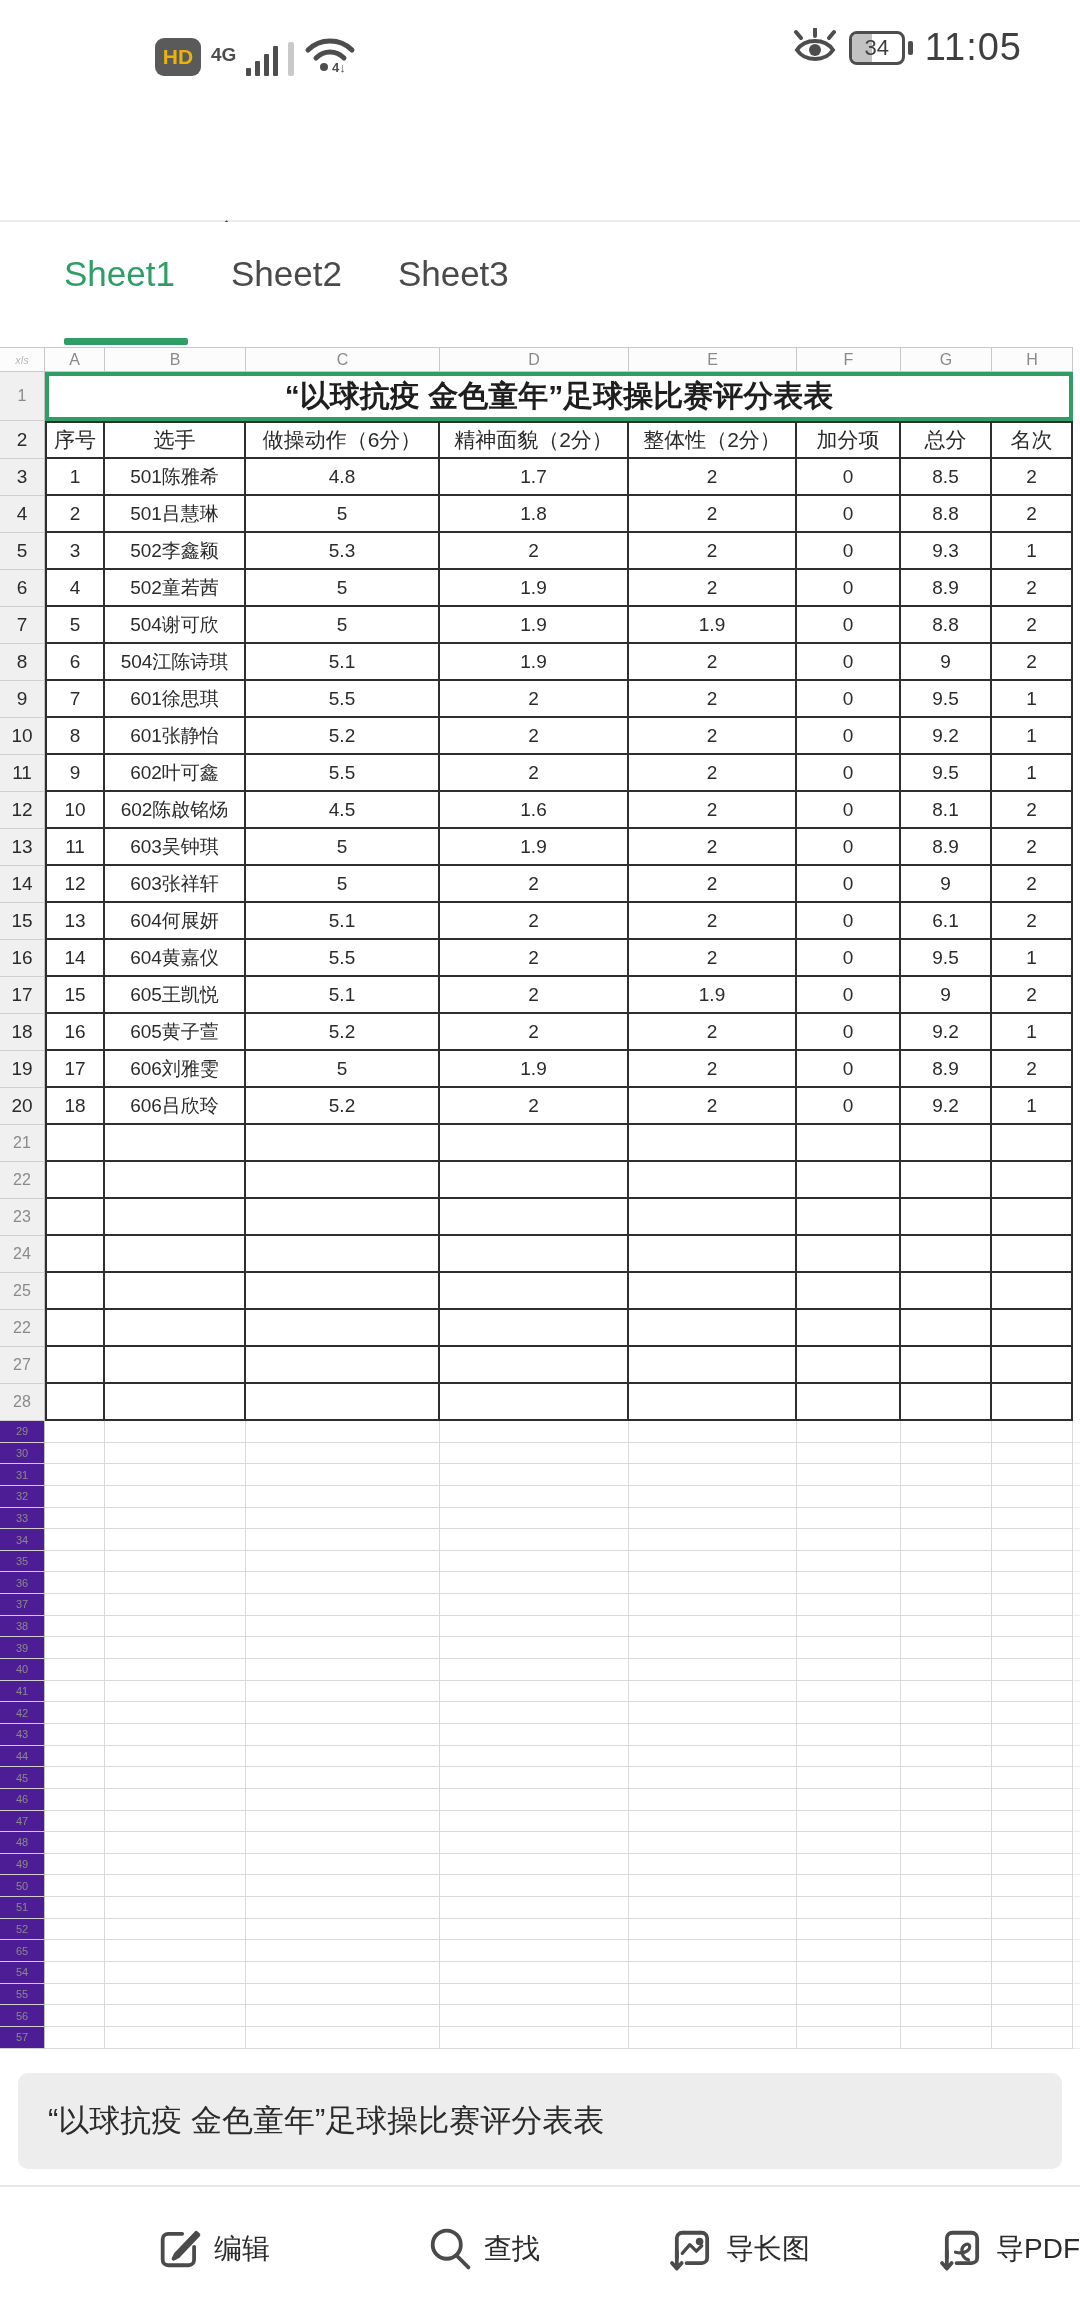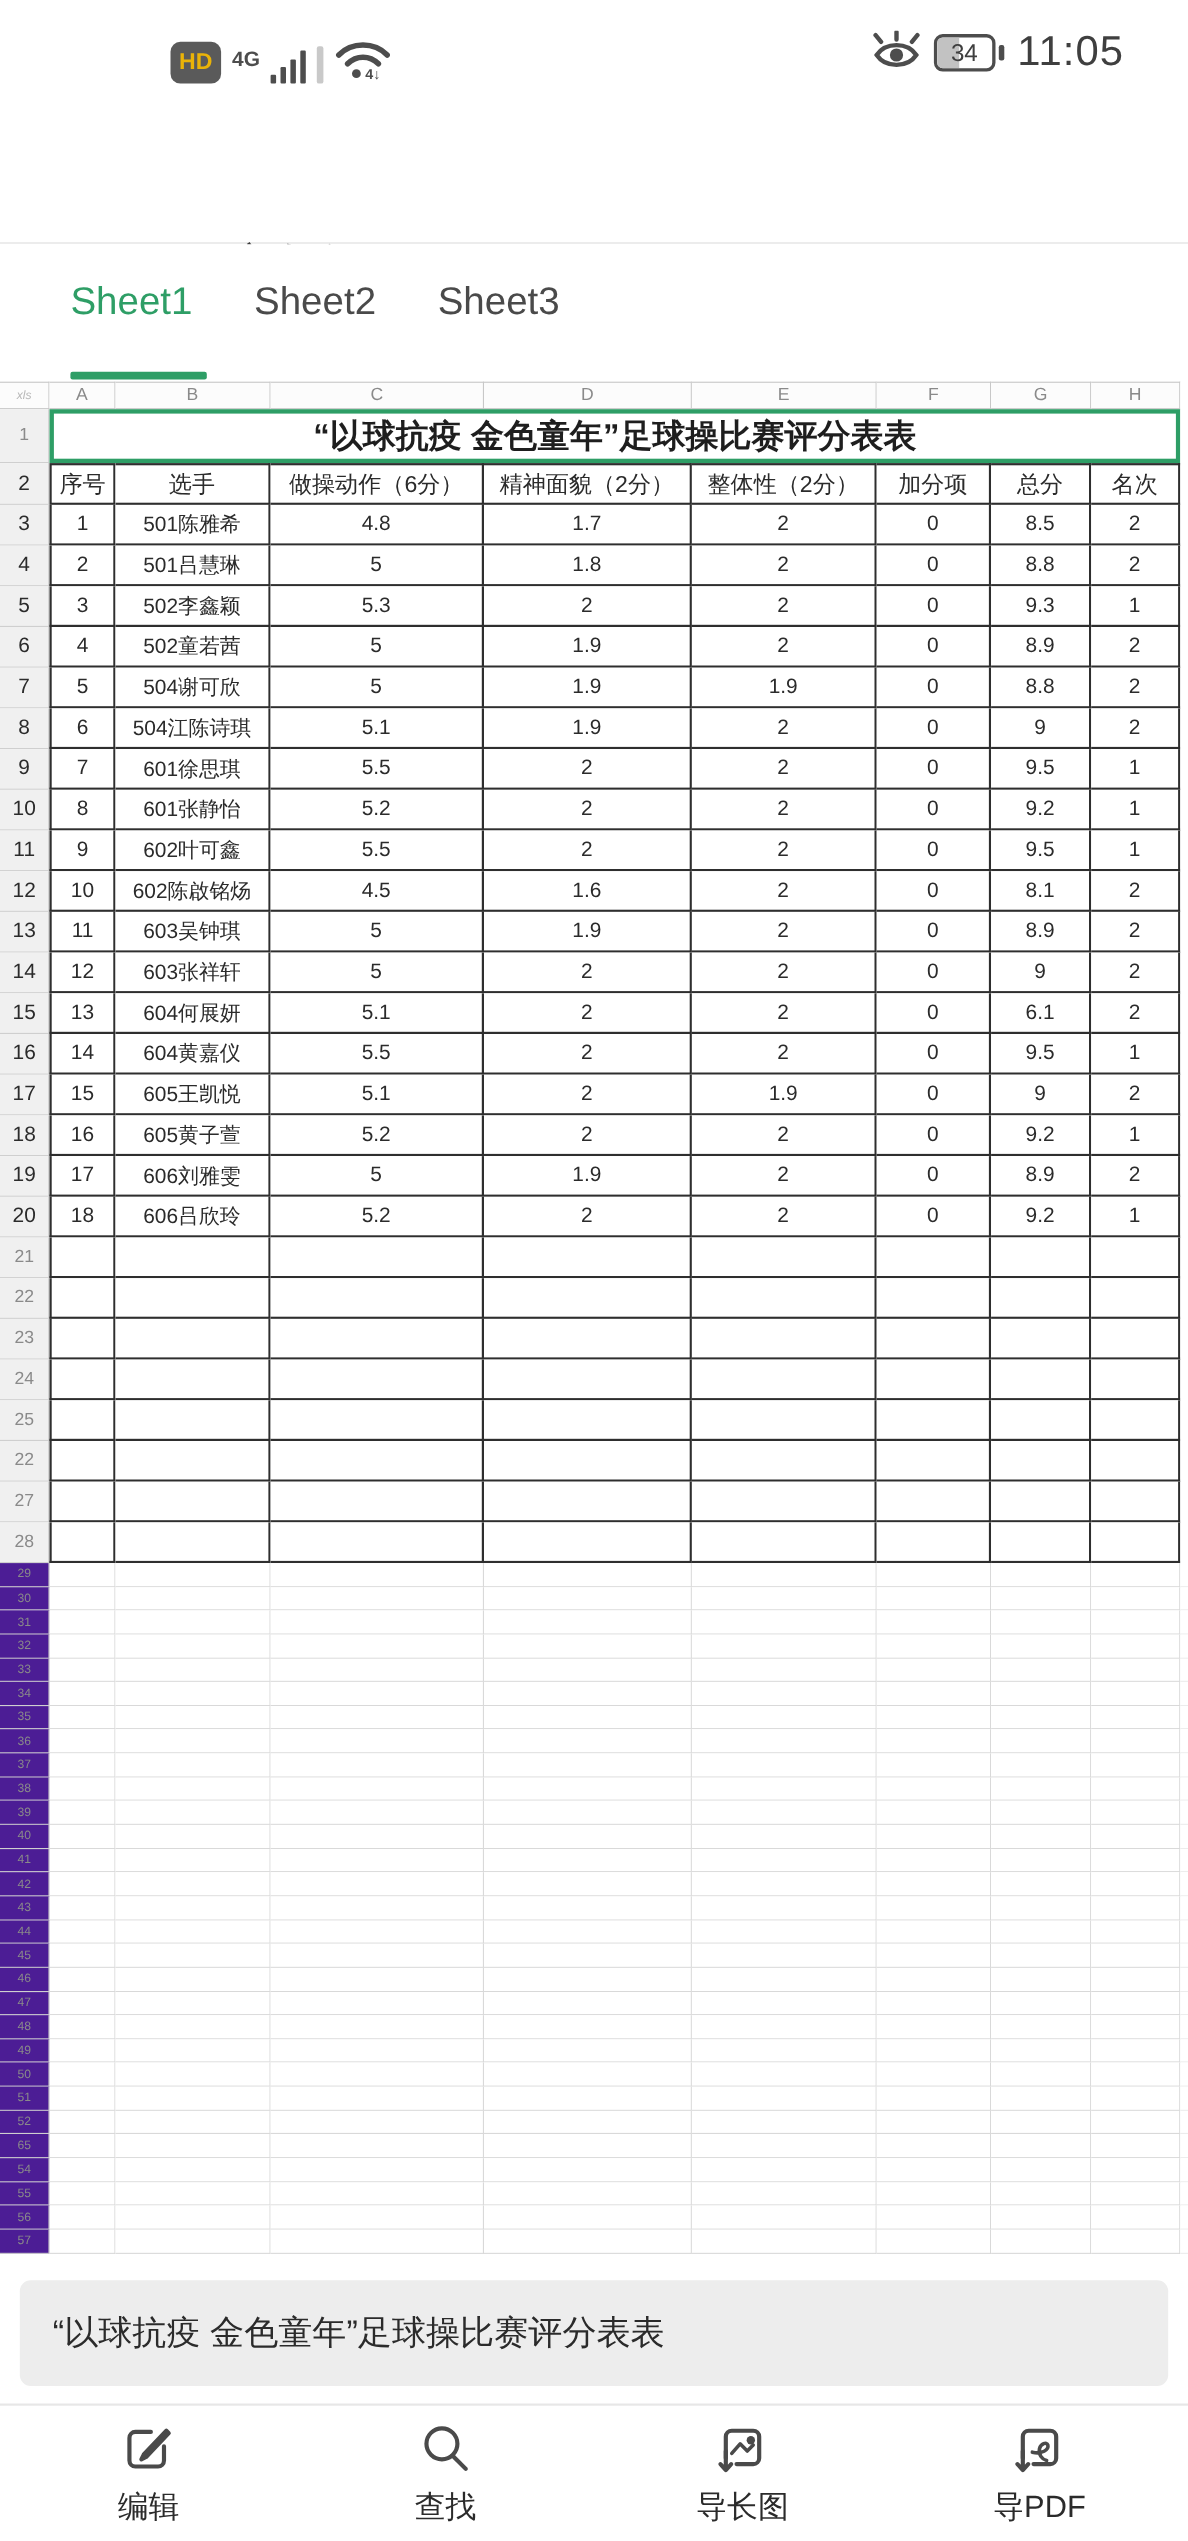--- a/index.html
+++ b/index.html
@@ -70,21 +70,21 @@
   .r-thin .cell.sliver { border-bottom:1px solid #ececec; }
 
   
   #preview { position:absolute; left:18px; top:2073px; width:1044px; height:96px;
     background:#ededed; border-radius:10px; display:flex; align-items:center; padding-left:30px;
     font-size:31px; color:#2b2b2b; }
 
   
   #toolbar { position:absolute; left:0; top:2185px; width:1080px; height:125px; background:#fff;
     border-top:2px solid #e7e7e7; display:flex; }
-  .tb-item { flex:1; display:flex; flex-direction:column; align-items:center; justify-content:center; gap:8px; }
+  .tb-item { flex:1; display:flex; flex-direction:row; align-items:center; justify-content:flex-end; gap:8px; }
   .tb-item svg { display:block; }
   .tb-label { font-size:28px; color:#2b2b2b; }
 </style>
 </head>
 <body>
 
 <div id="statusbar">
   <div id="sb-left">
     <div class="hd-badge">HD</div>
     <div class="net-4g">4G</div>

